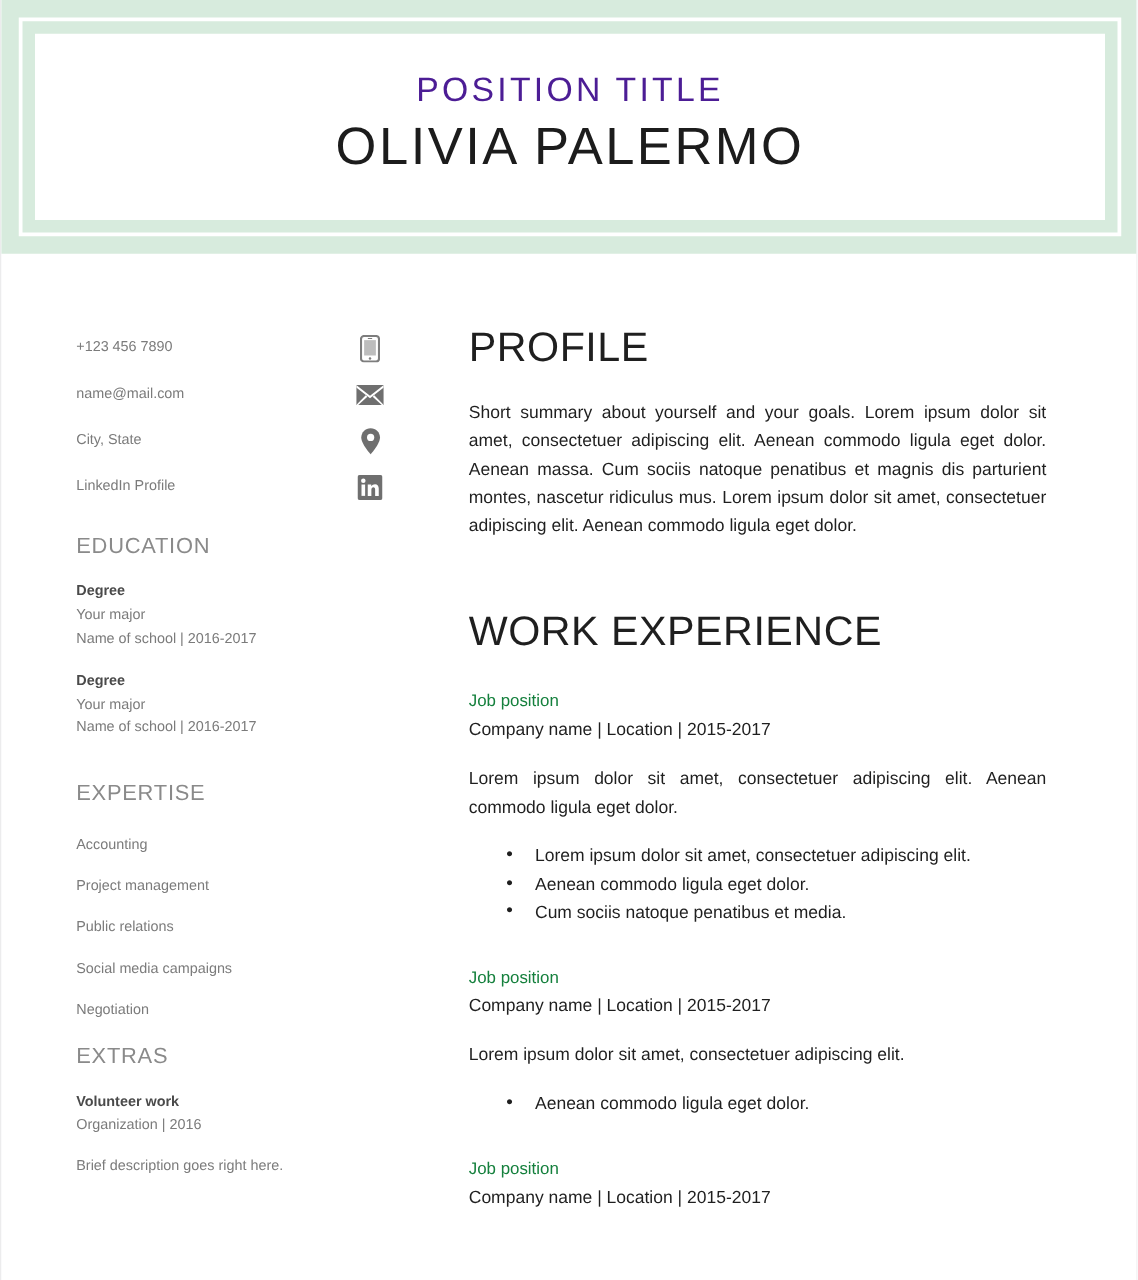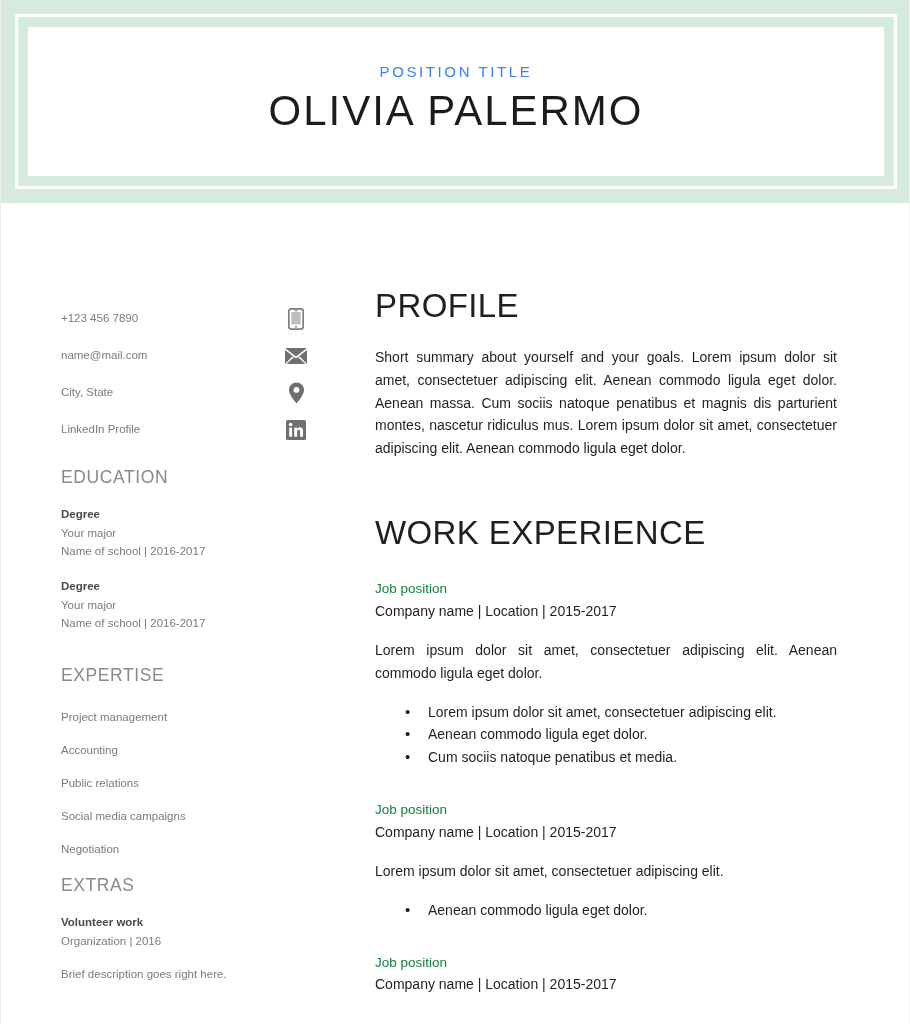--- a/index.html
+++ b/index.html
@@ -47,42 +47,42 @@
     flex: 1;
     background: #ffffff;
     display: flex;
     flex-direction: column;
     align-items: center;
     justify-content: center;
     box-sizing: border-box;
     padding-bottom: 6px;
   }
   .position-title {
-    font-size: 15px;
+    font-size: 27px;
     letter-spacing: 2.6px;
-    color: #3b82f6;
+    color: #4c1d95;
     font-weight: 400;
     line-height: 1.1;
     margin-bottom: 8px;
     white-space: nowrap;
   }
   .candidate-name {
     font-size: 42px;
     letter-spacing: 2.0px;
     color: #1c1c1c;
     font-weight: 300;
     line-height: 1.05;
     white-space: nowrap;
   }
 
   
   .body-area {
     position: relative;
     display: flex;
-    align-items: center;
+    align-items: flex-start;
     padding-top: 57px;
     height: 821px;
     box-sizing: border-box;
   }
 
   
   .left-col {
     width: 315px;
     flex: 0 0 315px;
     padding-left: 60px;
@@ -320,22 +320,22 @@
             <div class="edu-degree">Degree</div>
             <div class="edu-line">Your major</div>
             <div class="edu-line">Name of school | 2016-2017</div>
           </div>
         </div>
       </div>
 
       <div class="expertise-wrap">
         <h2 class="side-heading">EXPERTISE</h2>
         <ul class="expertise-list">
+          <li class="expertise-item">Accounting</li>
           <li class="expertise-item">Project management</li>
-          <li class="expertise-item">Accounting</li>
           <li class="expertise-item">Public relations</li>
           <li class="expertise-item">Social media campaigns</li>
           <li class="expertise-item">Negotiation</li>
         </ul>
       </div>
 
       <div class="extras-wrap">
         <h2 class="side-heading">EXTRAS</h2>
         <div class="extras-body">
           <div class="extras-title">Volunteer work</div>

